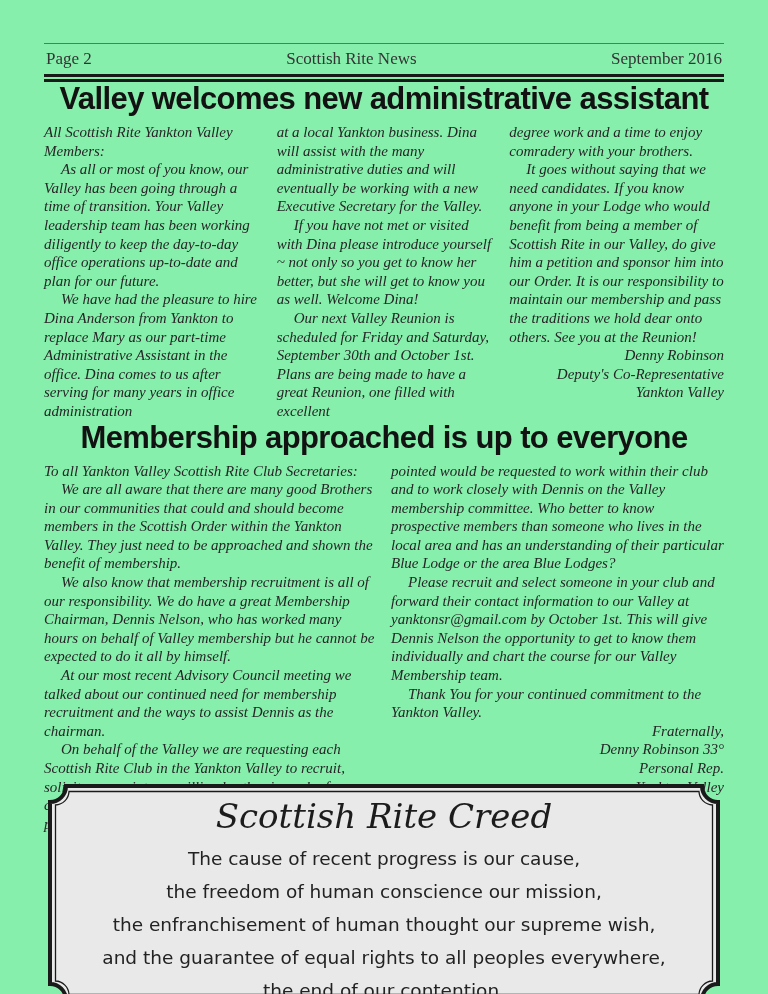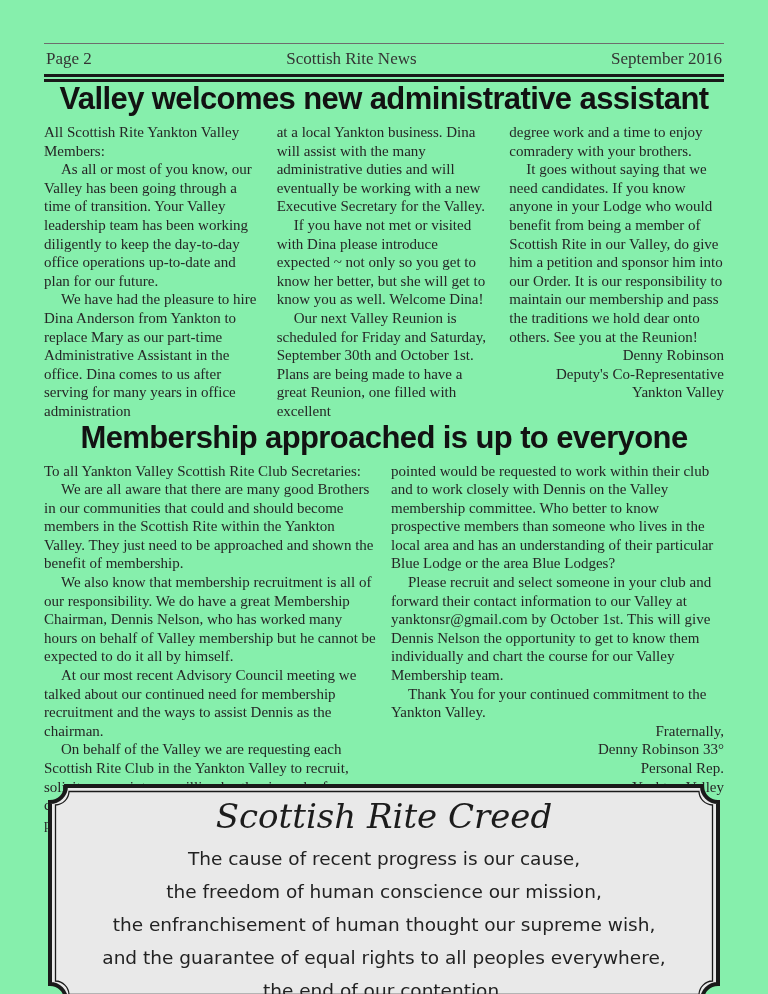--- a/index.html
+++ b/index.html
@@ -35,21 +35,21 @@
     font-family: "Liberation Sans", sans-serif;
     font-weight: bold;
     color: #121212;
     text-align: center;
     font-size: 31px;
     letter-spacing: -0.6px;
     margin: 0 20px 7px 20px;
     line-height: 34px;
   }
   
-  .cols { display: flex; margin: 0 44px; }
+  .cols { display: flex; margin: 0 44px; font-style: italic; }
   .cols3 { gap: 18px; }
   .cols2 { gap: 14px; }
   .col { flex: 1; min-width: 0; }
   .col p {
     margin: 0;
     font-size: 15px;
     line-height: 18.6px;
     text-align: left;
   }
   .col p.indent { text-indent: 17px; }
@@ -98,39 +98,39 @@
 
   <div class="headline">Valley welcomes new administrative assistant</div>
   <div class="cols cols3">
       <div class="col">
         <p>All Scottish Rite Yankton Valley Members:</p>
         <p class="indent">As all or most of you know, our Valley has been going through a time of transition. Your Valley leadership team has been working diligently to keep the day-to-day office operations up-to-date and plan for our future.</p>
         <p class="indent">We have had the pleasure to hire Dina Anderson from Yankton to replace Mary as our part-time Administrative Assistant in the office. Dina comes to us after serving for many years in office administration</p>
       </div>
       <div class="col">
         <p>at a local Yankton business. Dina will assist with the many administrative duties and will eventually be working with a new Executive Secretary for the Valley.</p>
-        <p class="indent">If you have not met or visited with Dina please introduce expected ~ not only so you get to know her better, but she will get to know you as well. Welcome Dina!</p>
+        <p class="indent">If you have not met or visited with Dina please introduce yourself ~ not only so you get to know her better, but she will get to know you as well. Welcome Dina!</p>
         <p class="indent">Our next Valley Reunion is scheduled for Friday and Saturday, September 30th and October 1st. Plans are being made to have a great Reunion, one filled with excellent</p>
       </div>
       <div class="col">
         <p>degree work and a time to enjoy comradery with your brothers.</p>
         <p class="indent">It goes without saying that we need candidates. If you know anyone in your Lodge who would benefit from being a member of Scottish Rite in our Valley, do give him a petition and sponsor him into our Order. It is our responsibility to maintain our membership and pass the traditions we hold dear onto others. See you at the Reunion!</p>
         <div class="signature">
           <div>Denny Robinson</div>
           <div>Deputy's Co-Representative</div>
           <div>Yankton Valley</div>
         </div>
       </div>
     </div>
 
   <div class="headline">Membership approached is up to everyone</div>
   <div class="cols cols2">
       <div class="col">
         <p>To all Yankton Valley Scottish Rite Club Secretaries:</p>
-        <p class="indent">We are all aware that there are many good Brothers in our communities that could and should become members in the Scottish Rite within the Yankton Valley. They just need to be approached and shown the benefit of membership.</p>
+        <p class="indent">We are all aware that there are many good Brothers in our communities that could and should become members in the Scottish Order within the Yankton Valley. They just need to be approached and shown the benefit of membership.</p>
         <p class="indent">We also know that membership recruitment is all of our responsibility. We do have a great Membership Chairman, Dennis Nelson, who has worked many hours on behalf of Valley membership but he cannot be expected to do it all by himself.</p>
         <p class="indent">At our most recent Advisory Council meeting we talked about our continued need for membership recruitment and the ways to assist Dennis as the chairman.</p>
         <p class="indent">On behalf of the Valley we are requesting each Scottish Rite Club in the Yankton Valley to recruit, solicit or appoint one willing brother in each of your clubs to be on the Valley membership team. Each person ap-</p>
       </div>
       <div class="col">
         <p>pointed would be requested to work within their club and to work closely with Dennis on the Valley membership committee. Who better to know prospective members than someone who lives in the local area and has an understanding of their particular Blue Lodge or the area Blue Lodges?</p>
         <p class="indent">Please recruit and select someone in your club and forward their contact information to our Valley at yanktonsr@gmail.com by October 1st. This will give Dennis Nelson the opportunity to get to know them individually and chart the course for our Valley Membership team.</p>
         <p class="indent">Thank You for your continued commitment to the Yankton Valley.</p>
         <div class="signature">
           <div>Fraternally,</div>

